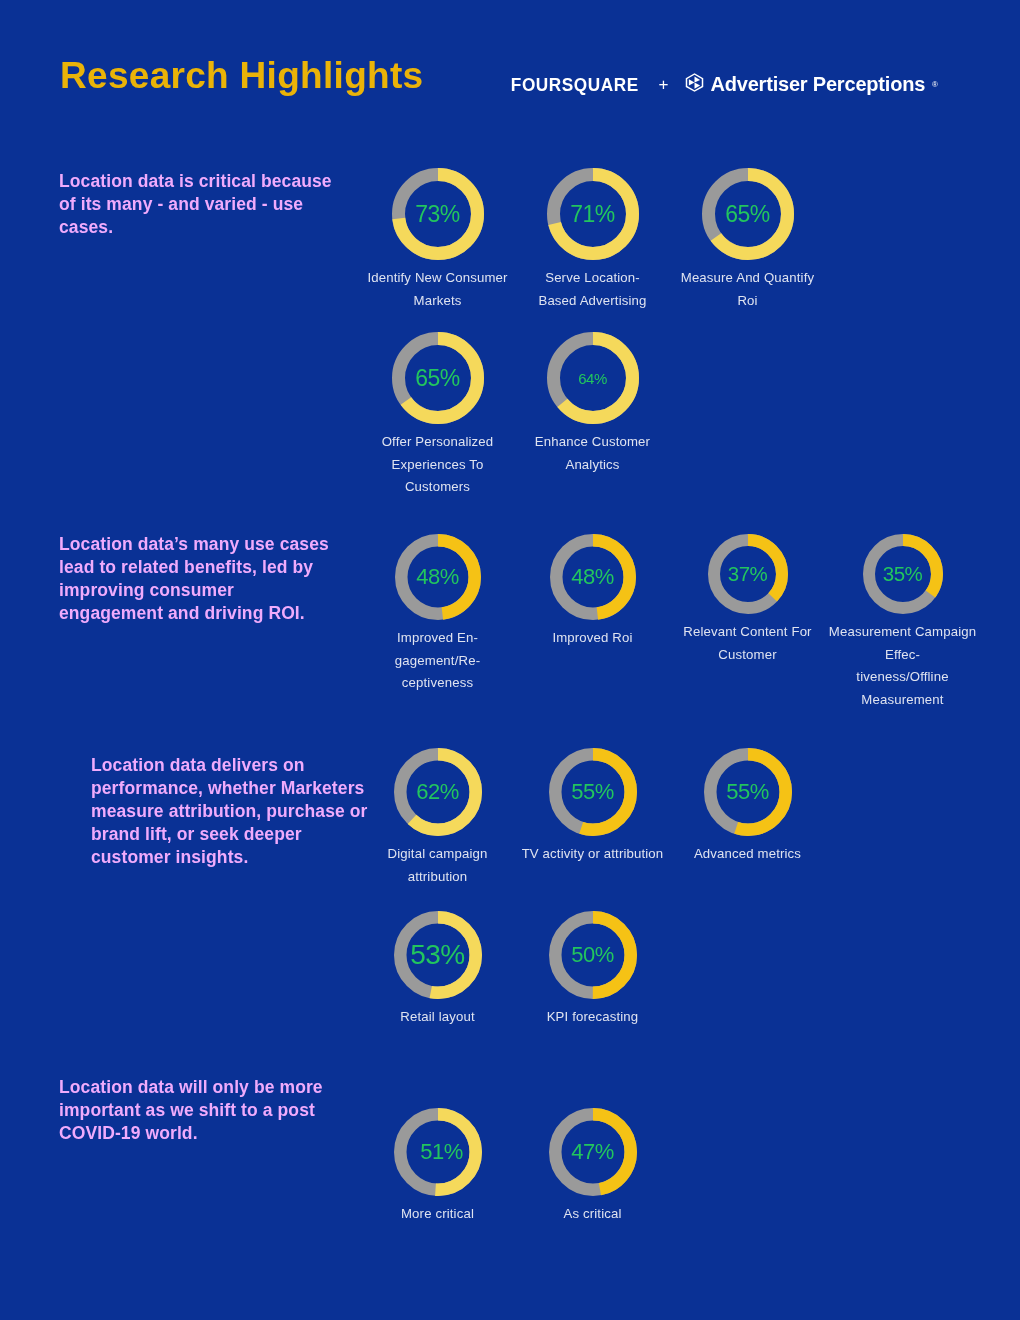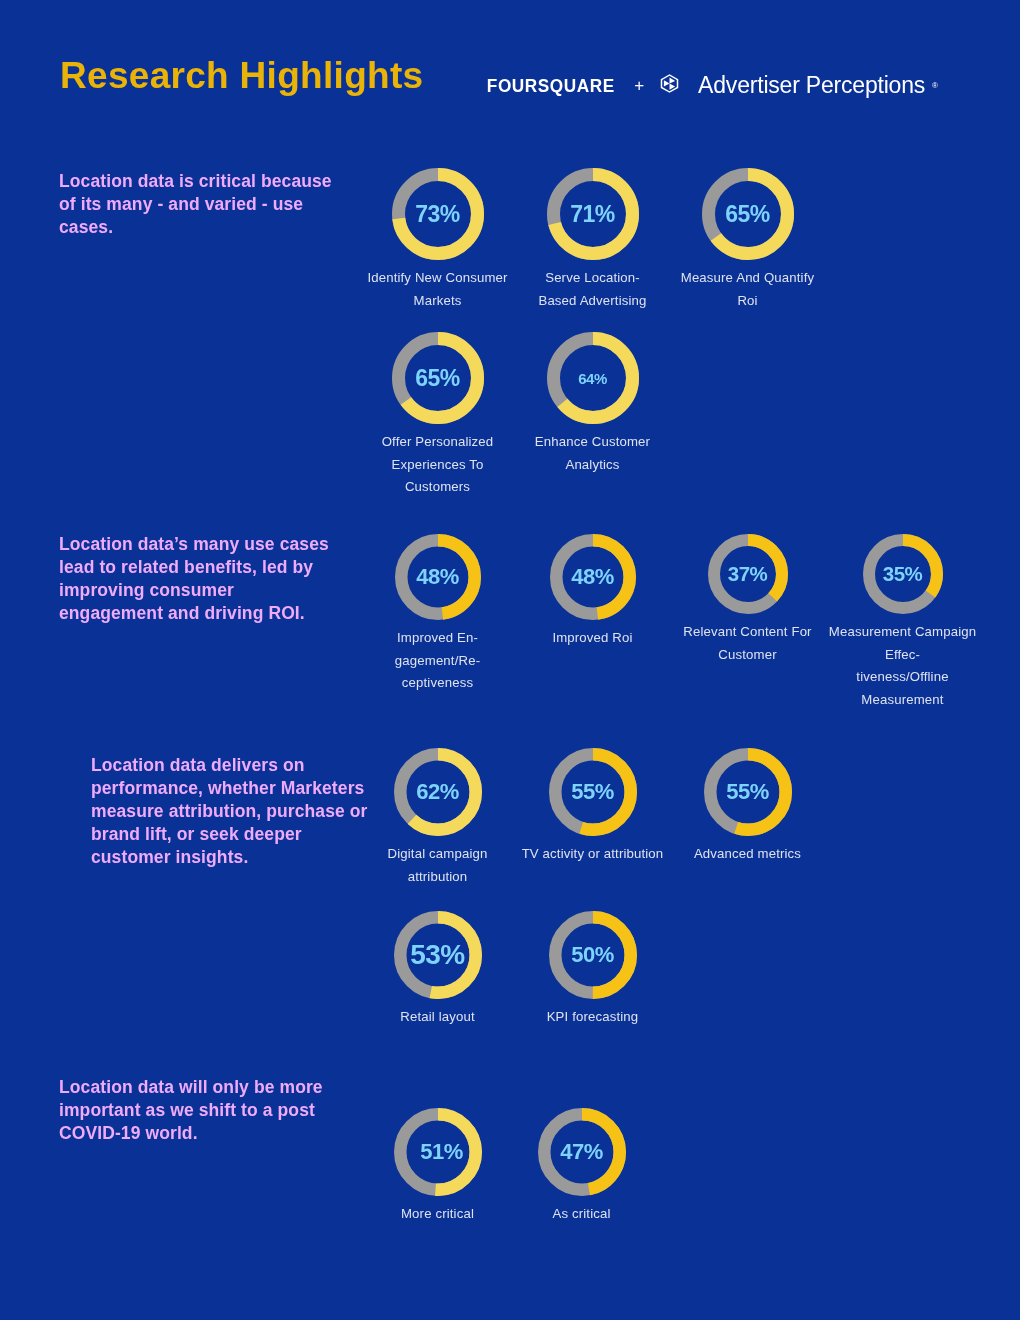--- a/index.html
+++ b/index.html
@@ -55,25 +55,24 @@
     font-weight: 400;
     padding: 0 2px;
   }
   #ap-logo {
     display: flex;
     align-items: center;
     gap: 6px;
     white-space: nowrap;
   }
   #ap-logo-text {
-    font-size: 23px;
-    font-weight: normal;
+    font-size: 20px;
+    font-weight: bold;
     letter-spacing: -0.2px;
     color: #ffffff;
-    margin-left: 12px;
   }
   #ap-logo-tm {
     font-size: 8px;
     color: #ffffff;
     vertical-align: super;
     margin-left: 1px;
   }
 
   
   .section {
@@ -113,22 +112,22 @@
   }
   .donut-wrap svg {
     display: block;
   }
   .donut-value {
     position: absolute;
     left: 0; right: 0;
     top: 50%;
     transform: translateY(-50%);
     text-align: center;
-    color: #7dd3fc;
-    font-weight: bold;
+    color: #22c55e;
+    font-weight: normal;
     letter-spacing: -0.5px;
   }
   .donut-label {
     margin-top: 7px;
     color: #dfe3f0;
     font-size: 13.2px;
     line-height: 1.72;
     letter-spacing: 0.15px;
     font-weight: 400;
   }
@@ -330,21 +329,21 @@
           <div class="donut-cell" style="left: 0px;">
             <div class="donut-wrap" style="width: 88px; height: 88px;">
   <svg width="88" height="88" viewBox="0 0 88 88">
     <circle cx="44" cy="44" r="37.75" fill="none" stroke="#9a9a9a" stroke-width="12.5"></circle>
     <circle cx="44" cy="44" r="37.75" fill="none" stroke="#f5d95b" stroke-width="12.5" stroke-dasharray="120.96702512647498 116.22322021955439" transform="rotate(-90 44 44)"></circle>
   </svg>
               <div class="donut-value" style="font-size: 22px; padding-left: 8px;">51%</div>
             </div>
             <div class="donut-label">More critical</div>
           </div>
-          <div class="donut-cell" style="left: 144px;">
+          <div class="donut-cell" style="left: 155px;">
             <div class="donut-wrap" style="width: 88px; height: 88px;">
   <svg width="88" height="88" viewBox="0 0 88 88">
     <circle cx="44" cy="44" r="37.75" fill="none" stroke="#9a9a9a" stroke-width="12.5"></circle>
     <circle cx="44" cy="44" r="37.75" fill="none" stroke="#f5c215" stroke-width="12.5" stroke-dasharray="111.4794153126338 125.71083003339557" transform="rotate(-90 44 44)"></circle>
   </svg>
               <div class="donut-value" style="font-size: 22px;">47%</div>
             </div>
             <div class="donut-label">As critical</div>
           </div>
         </div>

